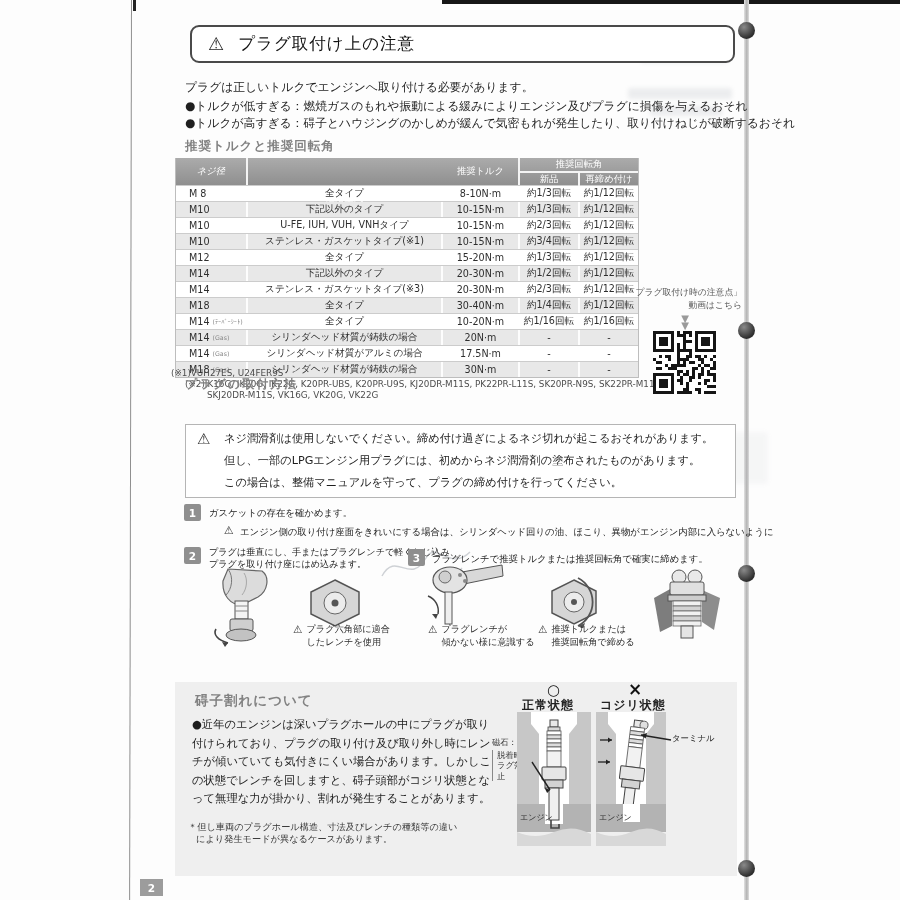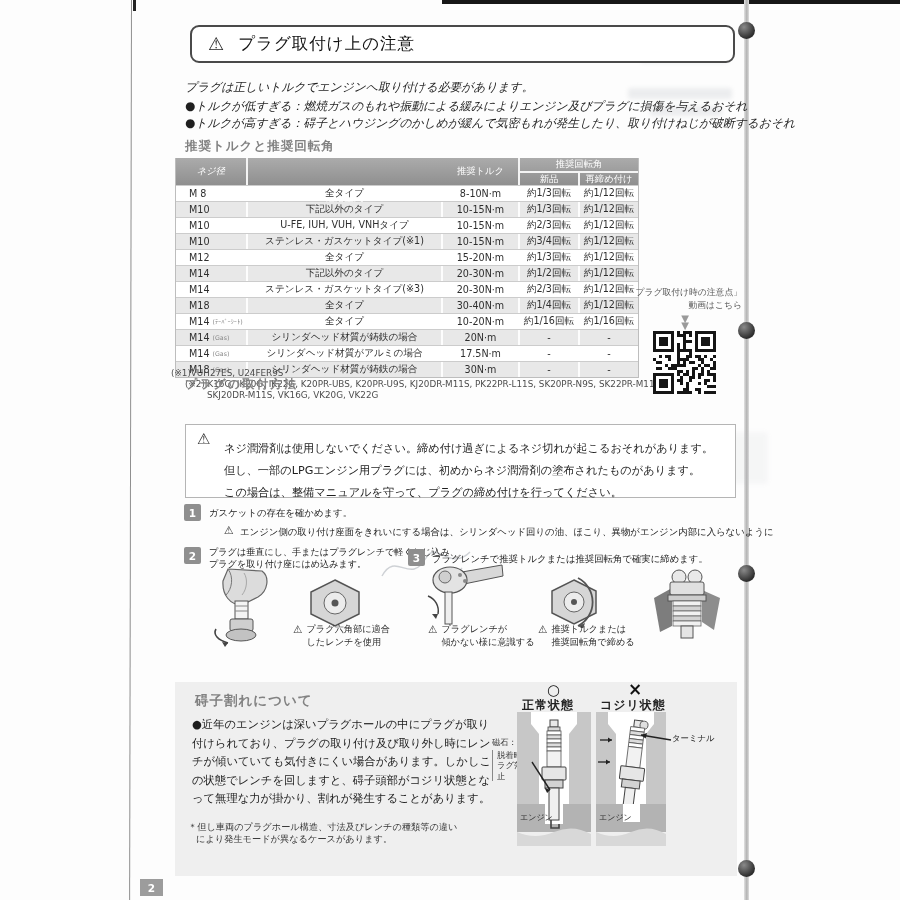--- a/index.html
+++ b/index.html
@@ -15,21 +15,21 @@
   .bind-strip{left:744px;top:0;width:5px;height:900px;background:linear-gradient(90deg,#e2e2e2,#b3b3b3 55%,#dedede);}
   .bind-dot{width:17px;height:17px;border-radius:50%;background:radial-gradient(circle at 35% 30%,#8a8a8a,#2e2e2e 70%);left:738px;}
   .smudge{background:#b9bdc4;opacity:.25;filter:blur(2px);border-radius:3px;}
 
   
   .hdr-box{left:190px;top:25px;width:545px;height:38px;border:2px solid #4a4a4a;border-radius:9px;background:#fff;
            display:flex;align-items:center;gap:14px;padding-left:16px;box-sizing:border-box;}
   .hdr-tri{font-size:18px;color:#1a1a1a;line-height:1;}
   .hdr-title{font-size:16.5px;font-weight:normal;color:#111;letter-spacing:1px;}
 
-  .intro{font-size:11.8px;color:#1f1f1f;font-style:italic;}
+  .intro{font-size:11.8px;color:#1f1f1f;}
   .sec-h{font-weight:bold;color:var(--heading_gray,#828282);letter-spacing:1px;}
 
   
   .tbl{left:175px;top:158px;width:462px;border:1px solid #bdbdbd;border-top:none;box-sizing:content-box;}
   .thead{display:flex;height:27px;background:linear-gradient(180deg,#ababab,#8f8f8f);}
   .th{box-sizing:border-box;color:#fff;font-size:9.3px;display:flex;align-items:center;justify-content:center;border-right:2px solid #f4f4f4;}
   .th.size{width:72px;font-style:italic;} .th.type{width:195px;margin-top:40px;} .th.torque{width:77px;}
   .anggrp{width:118px;display:flex;flex-direction:column;}
   .angtop{height:13px;border-bottom:2px solid #f4f4f4;color:#fff;font-size:9.3px;display:flex;align-items:center;justify-content:center;}
   .angsub{display:flex;flex:1;}
@@ -44,21 +44,21 @@
   .sznote{font-size:6.3px;color:#8a8a8a;margin-left:3px;}
   .fnote{font-size:8.8px;color:#4d4d4d;line-height:11px;}
 
   
   .qr-cap{font-size:8.8px;color:#555;text-align:right;width:116px;line-height:12px;}
   .qr-arrows{color:#9a9a9a;font-size:10px;line-height:7px;text-align:center;width:116px;}
   .qr-box{width:63px;height:63px;background:#fff;}
 
   
   .warn-box{left:185px;top:424px;width:551px;height:74px;border:1px solid #b5b5b5;background:#fff;box-sizing:border-box;}
-  .warn-line{font-size:11.2px;color:#1e1e1e;margin-top:10px;}
+  .warn-line{font-size:11.2px;color:#1e1e1e;}
   .tri{color:#333;}
 
   .badge{width:17px;height:17px;background:var(--badge_bg,#8f8f8f);color:#fff;font-size:10.5px;font-weight:bold;
          display:flex;align-items:center;justify-content:center;border-radius:2px;}
   .step-t{font-size:9.4px;color:#222;}
   .cap{font-size:9.2px;color:#2a2a2a;line-height:12.5px;display:flex;gap:4px;}
   .cap .tri{font-size:10.5px;}
 
   
   .panel{left:175px;top:682px;width:562px;height:194px;background:var(--panel_bg,#efefef);}

